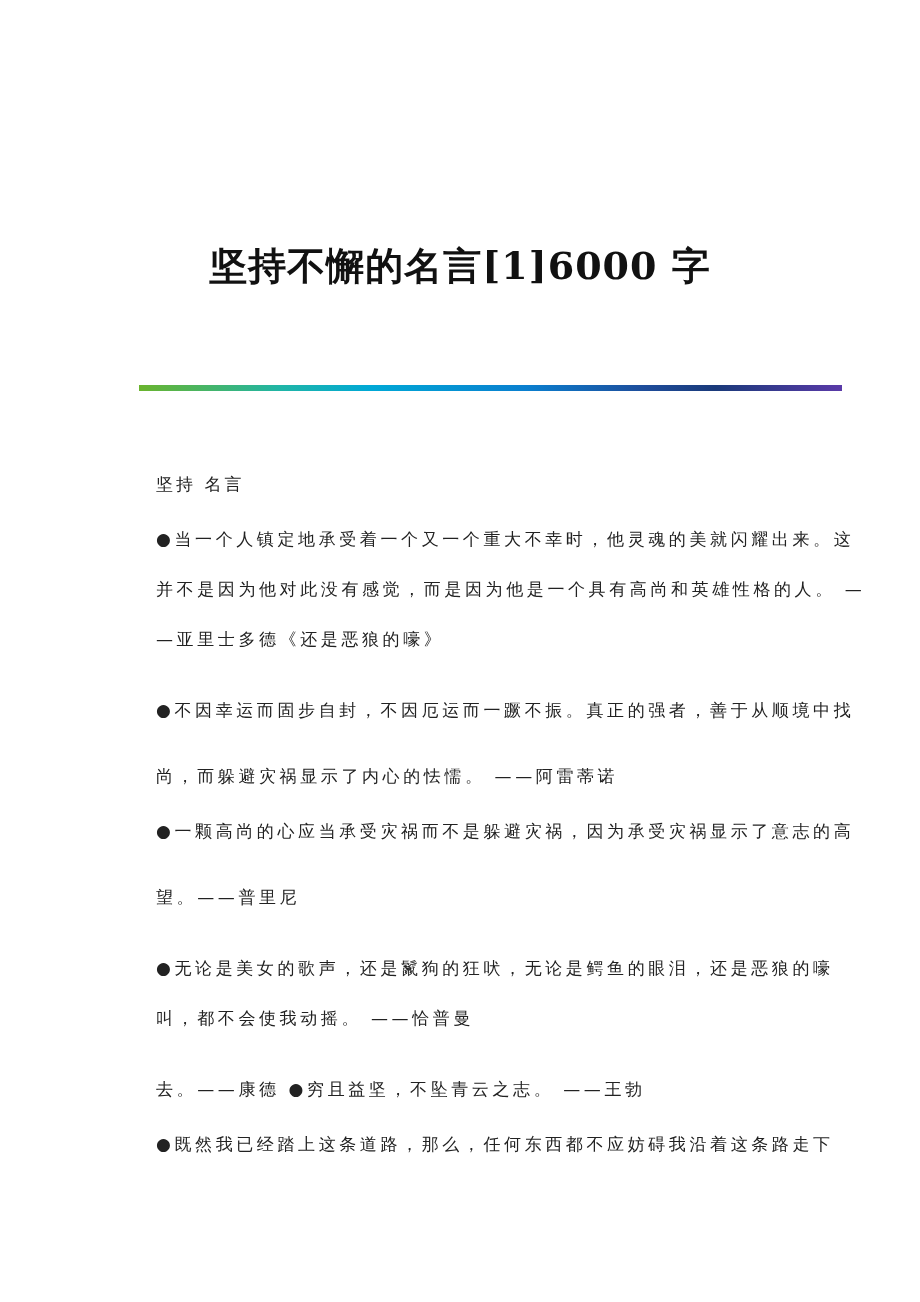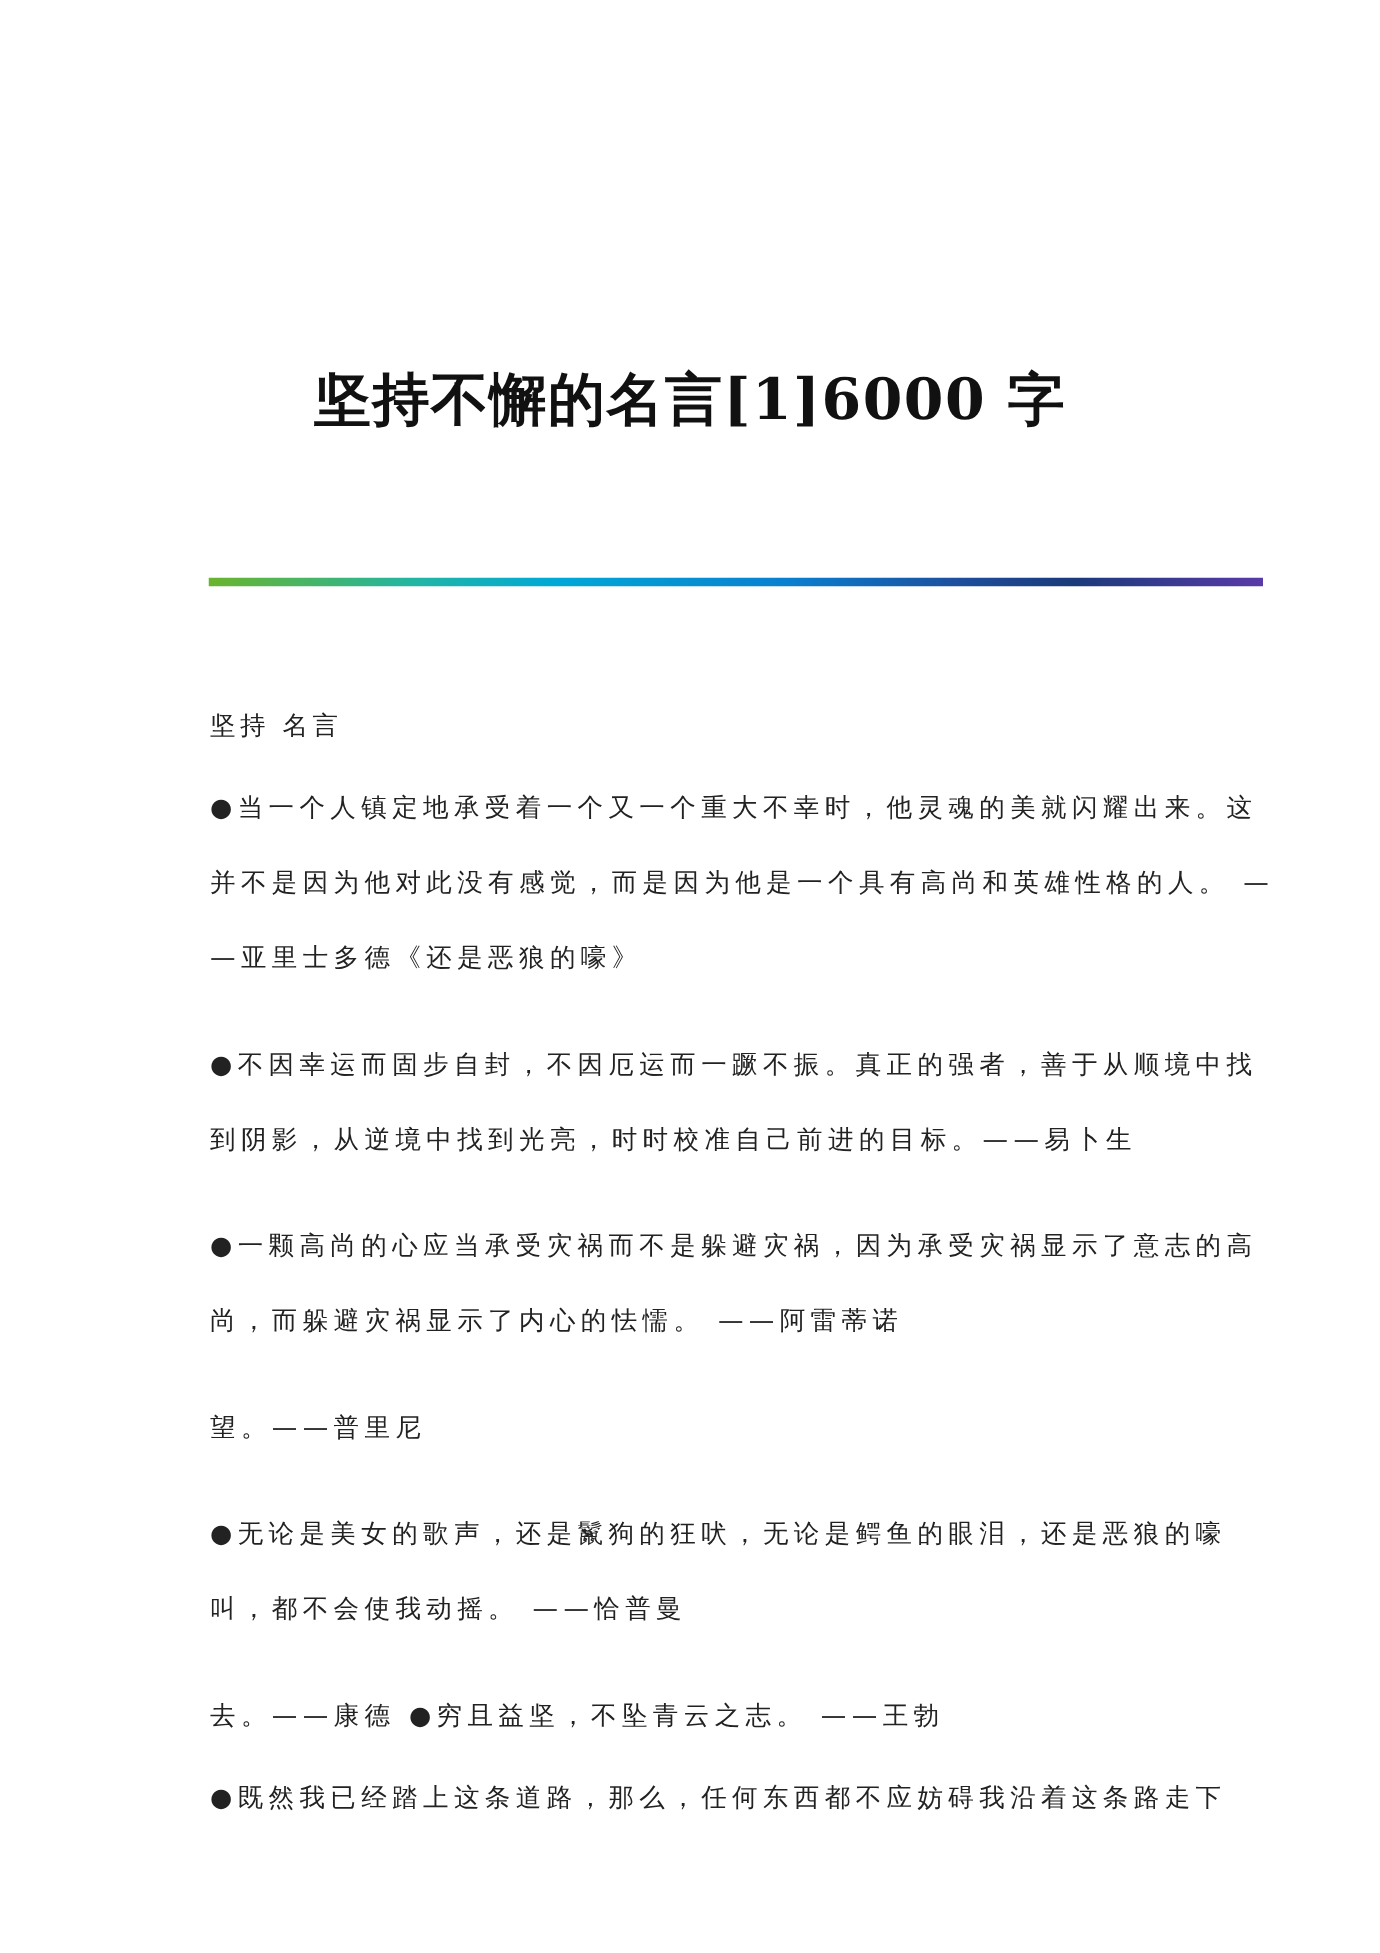--- a/index.html
+++ b/index.html
@@ -29,21 +29,21 @@
     }
     .divider {
       position: absolute;
       left: 139px;
       top: 385px;
       width: 703px;
       height: 6px;
     }
     .content {
       position: absolute;
-      left: 140px;
+      left: 156px;
       top: 470px;
       width: 660px;
       font-size: 17px;
       letter-spacing: 3.6px;
       color: #222222;
       font-family: "DejaVu Sans", "Liberation Sans", sans-serif;
     }
     .section-label {
       height: 28px;
       line-height: 28px;
@@ -87,26 +87,25 @@
   <div class="section-label">坚持  名言</div>
 
   <div class="quote">
     <span class="line">●当一个人镇定地承受着一个又一个重大不幸时，他灵魂的美就闪耀出来。这</span>
     <span class="line">并不是因为他对此没有感觉，而是因为他是一个具有高尚和英雄性格的人。 —</span>
     <span class="line last">—亚里士多德《还是恶狼的嚎》</span>
   </div>
 
   <div class="quote">
     <span class="line">●不因幸运而固步自封，不因厄运而一蹶不振。真正的强者，善于从顺境中找</span>
-    <span class="line last">到阴影，从逆境中找到光亮，时时校准自己前进的目标。——易卜生</span>
   </div>
 
   <div class="quote">
+    <span class="line last">尚，而躲避灾祸显示了内心的怯懦。 ——阿雷蒂诺</span>
     <span class="line">●一颗高尚的心应当承受灾祸而不是躲避灾祸，因为承受灾祸显示了意志的高</span>
-    <span class="line last">尚，而躲避灾祸显示了内心的怯懦。 ——阿雷蒂诺</span>
   </div>
 
   <div class="quote">
     <span class="line last">望。——普里尼</span>
   </div>
 
   <div class="quote">
     <span class="line">●无论是美女的歌声，还是鬣狗的狂吠，无论是鳄鱼的眼泪，还是恶狼的嚎</span>
     <span class="line last">叫，都不会使我动摇。 ——恰普曼</span>
   </div>

